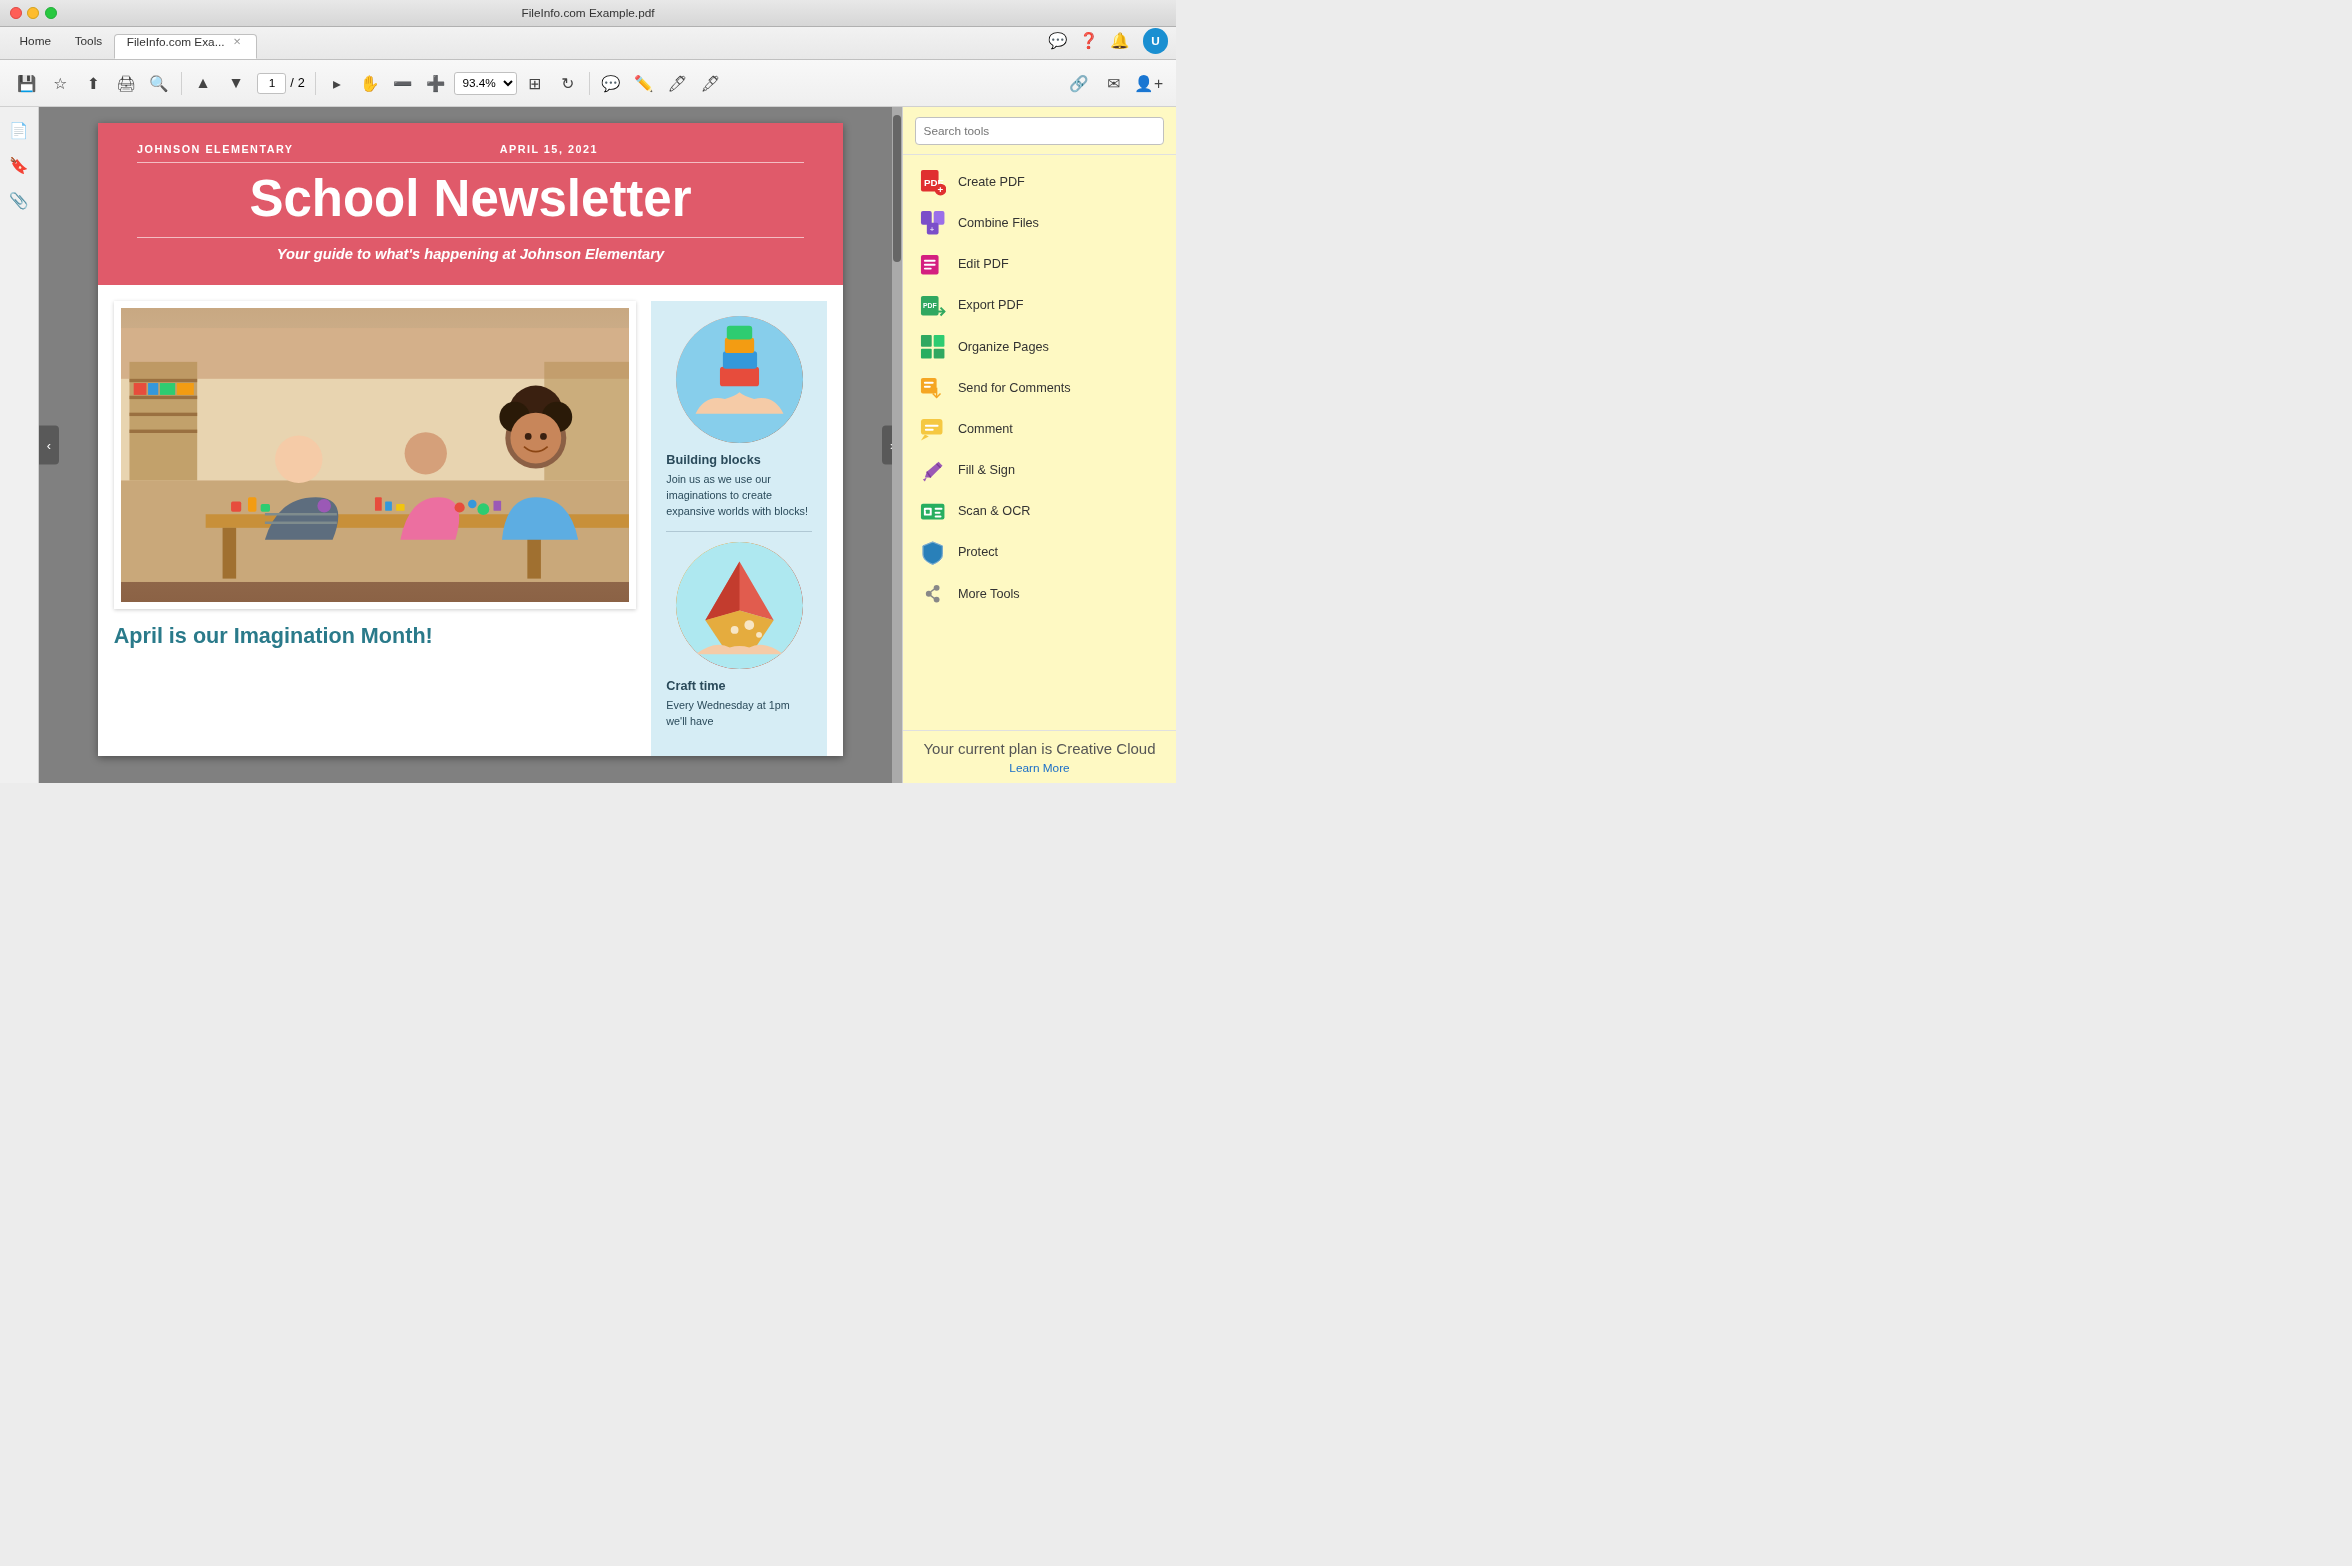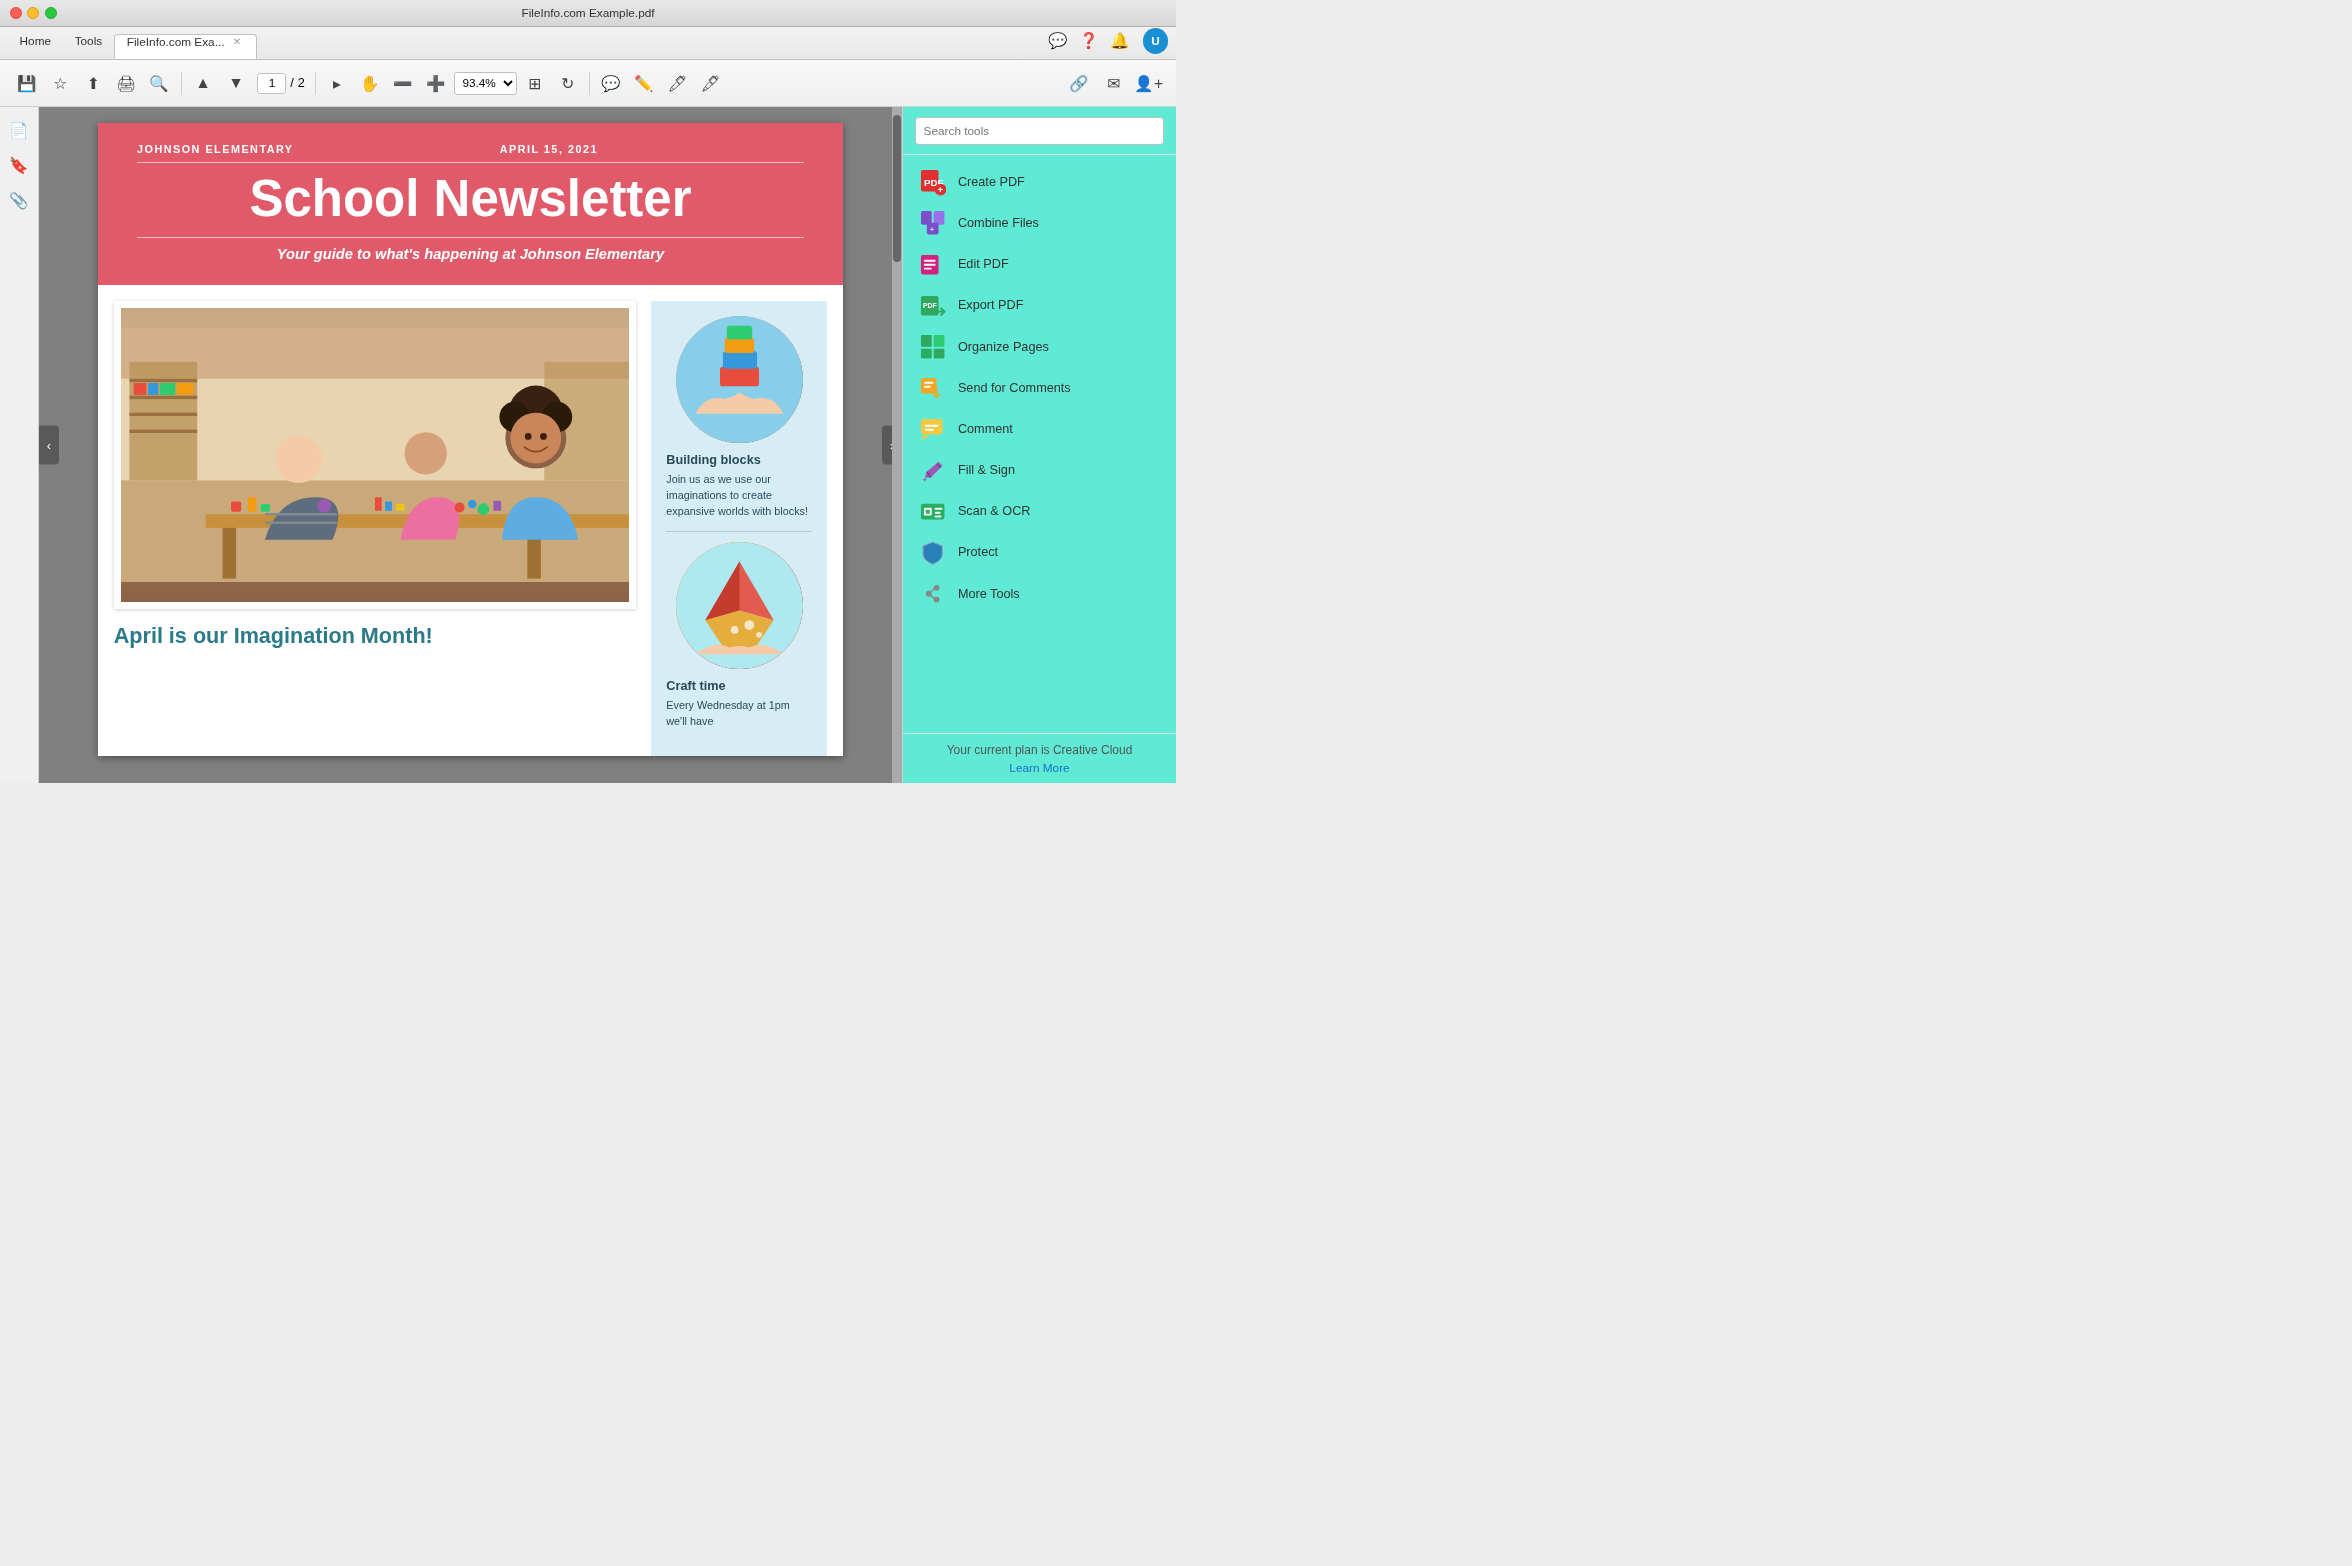--- a/index.html
+++ b/index.html
@@ -367,21 +367,21 @@
       margin: 0 auto 9.8px;
       background: linear-gradient(135deg, #f4d03f, #e67e22, #c0392b, #d35400);
       display: flex;
       align-items: center;
       justify-content: center;
     }
 
     
     .right-panel {
       width: 274px;
-      background: #5eead4;
+      background: #fef9c3;
       border-left: 1px solid #d0d0d0;
       display: flex;
       flex-direction: column;
       overflow-y: auto;
     }
     .right-panel-search {
       padding: 9.8px 11.8px;
       border-bottom: 1px solid #e0e0e0;
     }
     .search-input-box {
@@ -417,21 +417,21 @@
     .tool-label {
       font-size: 12.7px;
       color: #333;
     }
     .right-panel-footer {
       padding: 9.8px 15.7px 7.8px;
       border-top: 1px solid #e0e0e0;
       text-align: center;
     }
     .plan-text {
-      font-size: 12px;
+      font-size: 15px;
       color: #555;
       margin-bottom: 3.9px;
     }
     .learn-more-link {
       font-size: 11.8px;
       color: #1a6ec8;
       text-decoration: none;
       cursor: pointer;
     }
 

